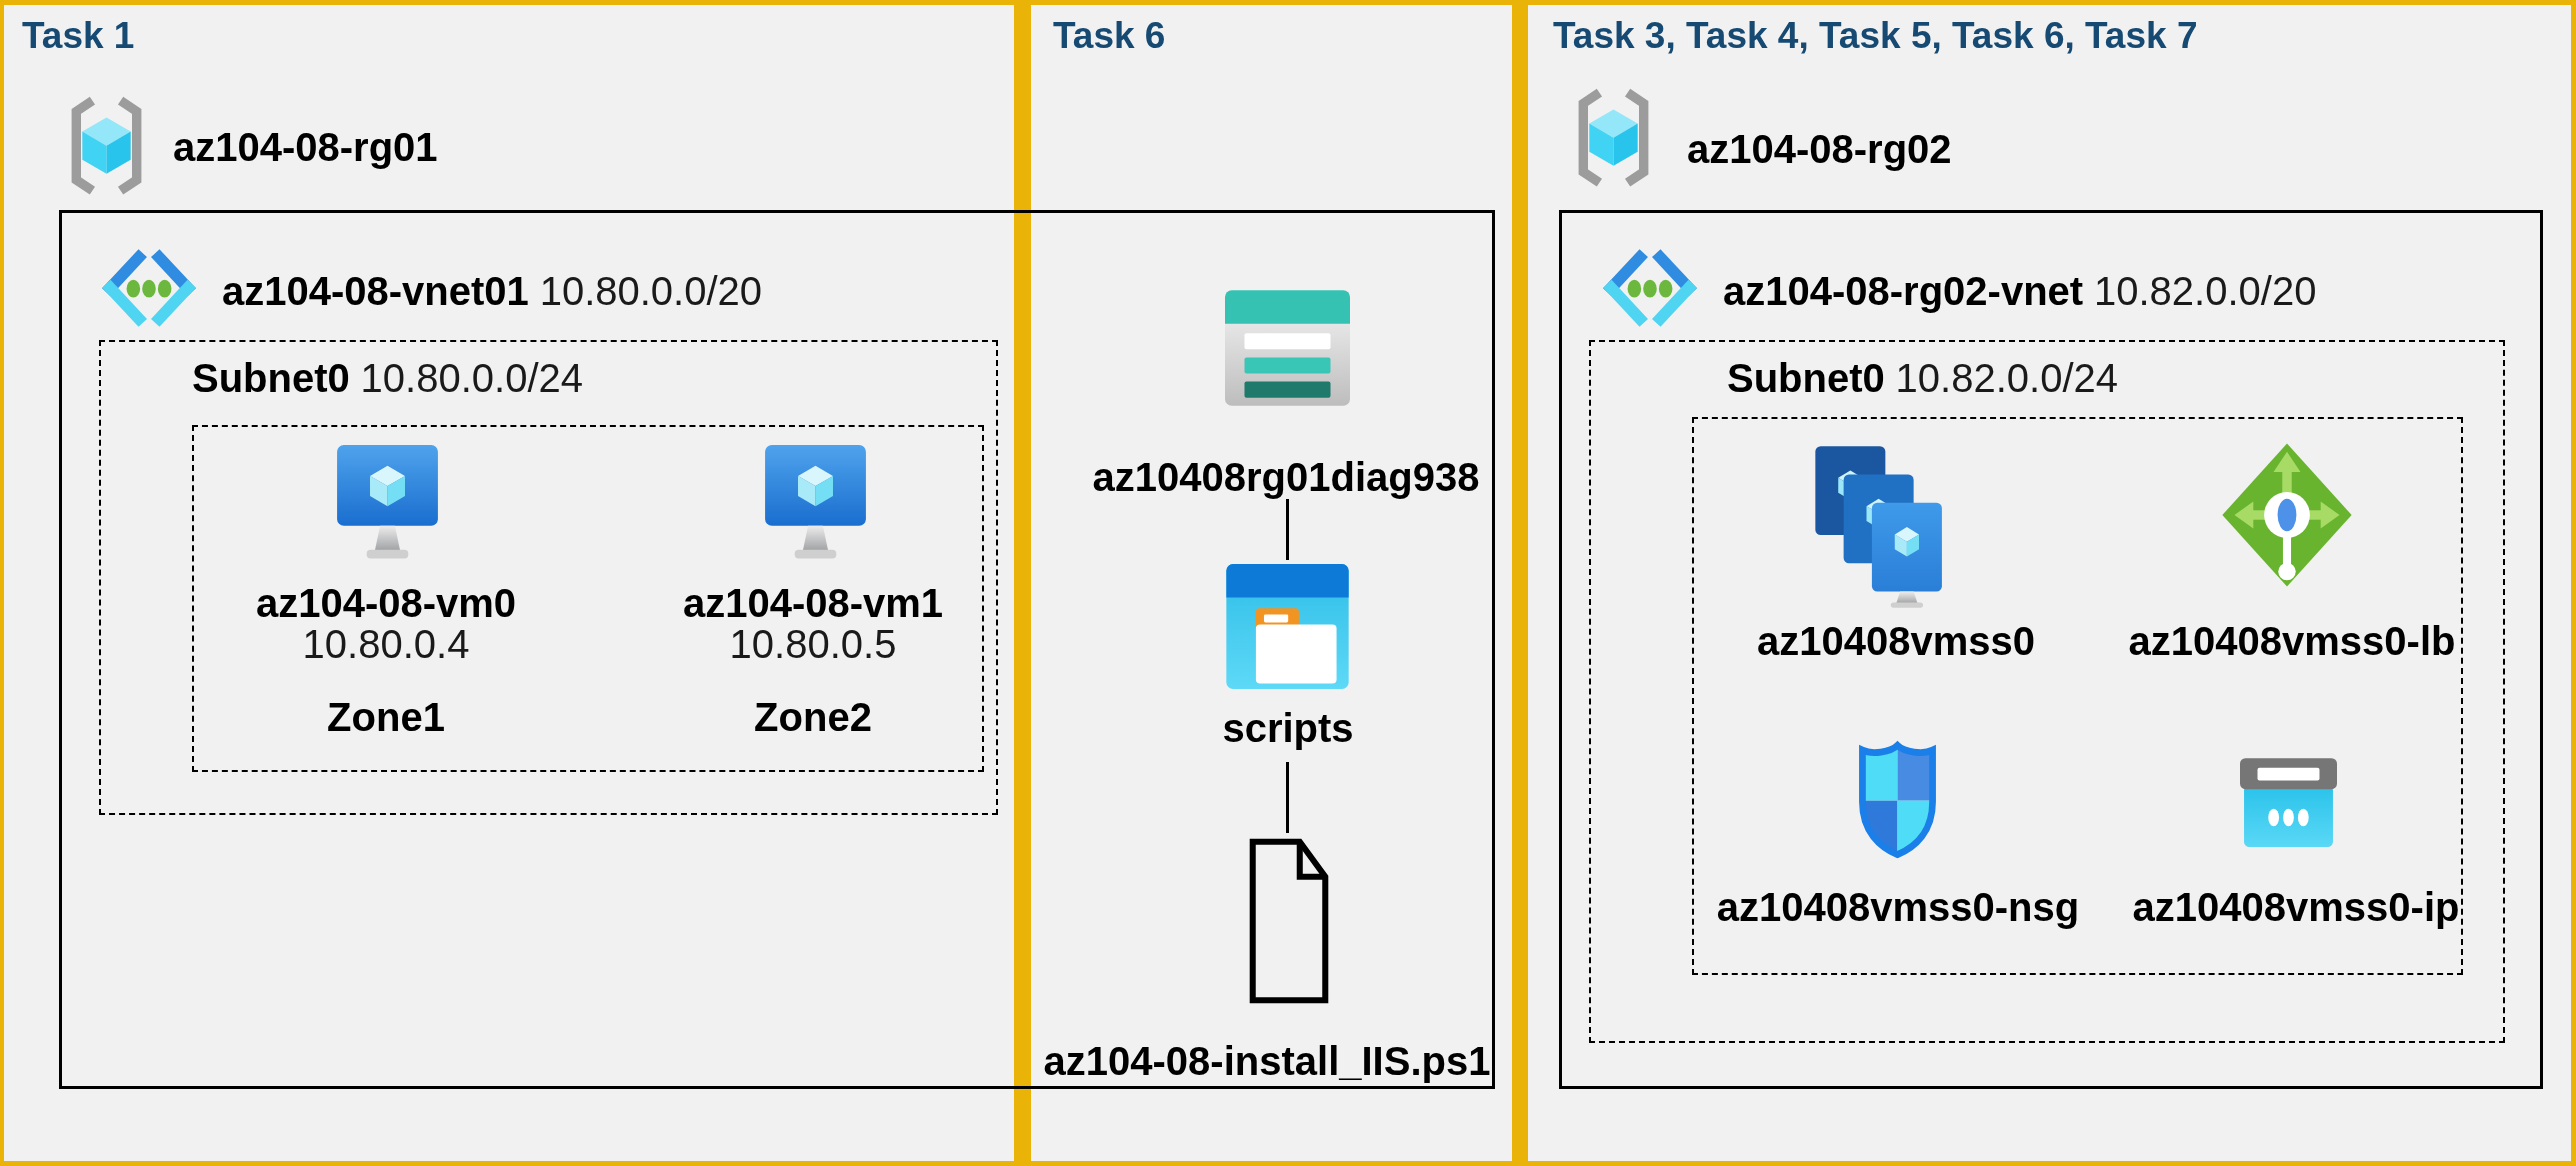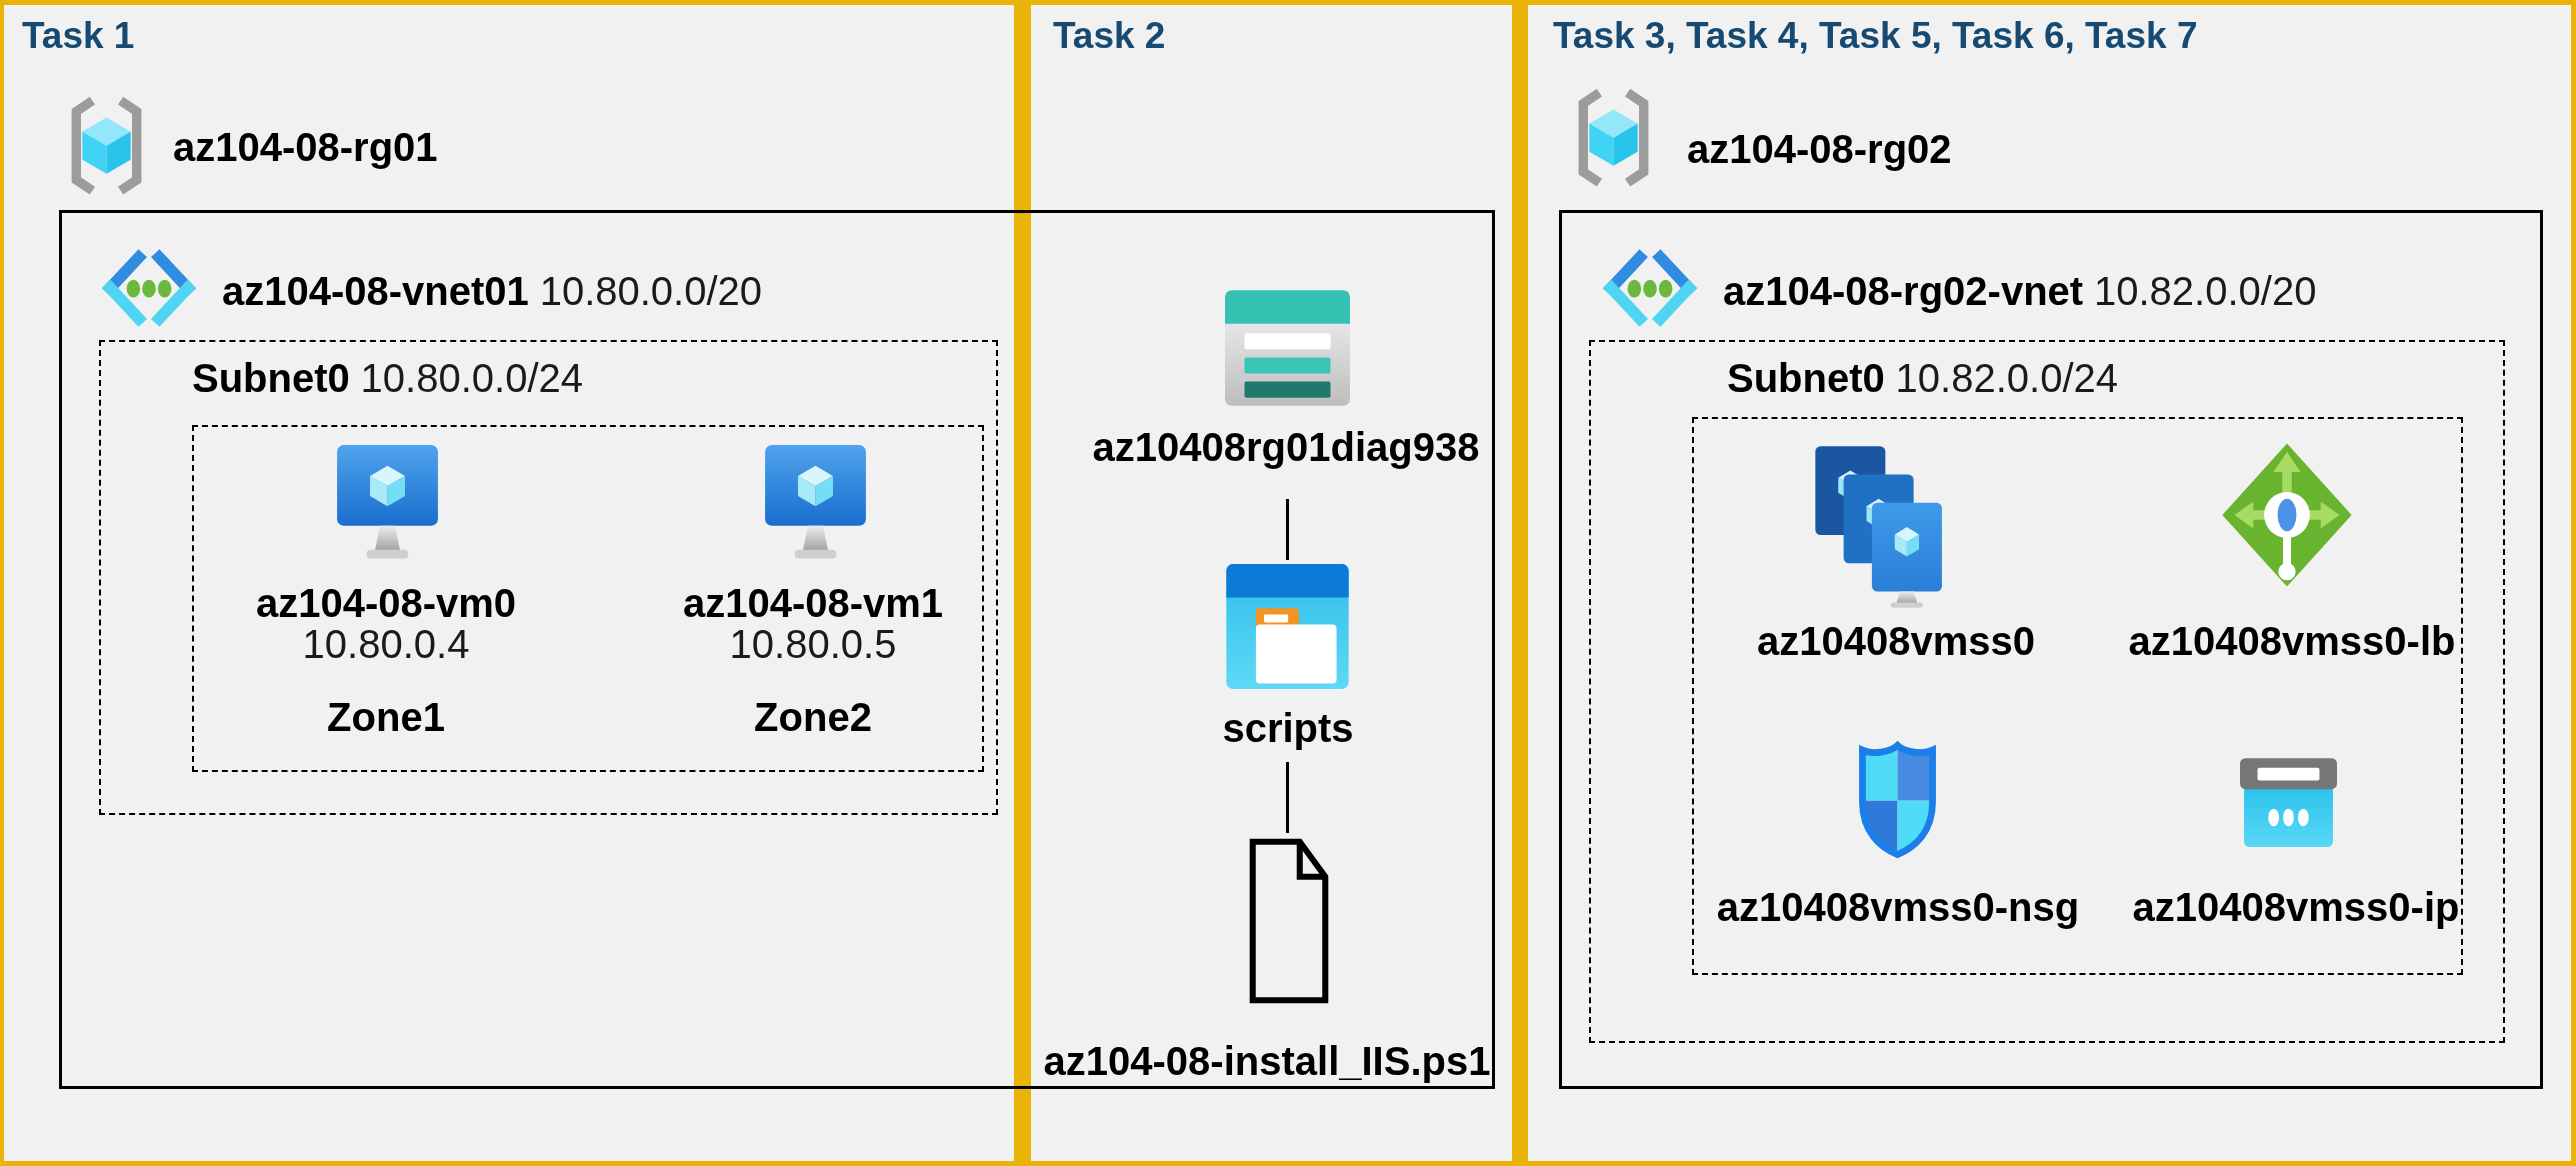--- a/index.html
+++ b/index.html
@@ -54,21 +54,21 @@
           <path d="M66,8 C56,18 28,22 14,15 L14,92 C14,136 40,159 66,170 C92,159 118,136 118,92 L118,15 C104,22 76,18 66,8 Z"></path>
         </clipPath>
     </defs>
   </svg>
 
   <div class="panel" style="left:4px;width:1010px;"></div>
   <div class="panel" style="left:1031px;width:481px;"></div>
   <div class="panel" style="left:1528px;width:1043px;"></div>
 
   <div class="title" style="left:22px;">Task 1</div>
-  <div class="title" style="left:1053px;">Task 2</div>
+  <div class="title" style="left:1053px;">Task 6</div>
   <div class="title" style="left:1553px;">Task 3, Task 4, Task 5, Task 6, Task 7</div>
 
   <span class="icon" style="left:64px;top:94px;width:85px;height:102px;">
     <svg viewBox="0 0 126 152">
       <path d="M42,10 L18,26 L18,128 L42,144" stroke="#9C9C9C" stroke-width="14" fill="none"></path>
       <path d="M84,10 L108,26 L108,128 L84,144" stroke="#9C9C9C" stroke-width="14" fill="none"></path>
       <polygon points="27,56 63,35 99,56 63,77" fill="#93E7F9"></polygon>
       <polygon points="27,56 63,77 63,119 27,98" fill="#41D3F3"></polygon>
       <polygon points="99,56 63,77 63,119 99,98" fill="#29C4EB"></polygon>
     </svg>
@@ -124,21 +124,21 @@
 
   <span class="icon" style="left:1225px;top:290px;width:125px;height:116px;">
     <svg viewBox="0 0 186 172">
       <rect x="0" y="0" width="186" height="172" rx="10" fill="url(#stoB)"></rect>
       <path d="M0,10 a10,10 0 0 1 10,-10 h166 a10,10 0 0 1 10,10 v40 h-186 z" fill="#35C2B2"></path>
       <rect x="29" y="64" width="128" height="24" rx="3" fill="#FFFFFF"></rect>
       <rect x="29" y="100" width="128" height="24" rx="3" fill="#3AC6B6"></rect>
       <rect x="29" y="136" width="128" height="24" rx="3" fill="#1F7A6C"></rect>
     </svg>
   </span>
-  <div class="lbl center" style="left:1286px;top:426px;">az10408rg01diag938</div>
+  <div class="lbl center" style="left:1286px;top:456px;">az10408rg01diag938</div>
 
   <div class="vline" style="left:1286px;top:499px;height:61px;"></div>
 
   <span class="icon" style="left:1226px;top:564px;width:123px;height:125px;">
     <svg viewBox="0 0 182 186">
       <rect x="0" y="0" width="182" height="186" rx="10" fill="url(#scrB)"></rect>
       <path d="M0,10 a10,10 0 0 1 10,-10 h162 a10,10 0 0 1 10,10 v40 h-182 z" fill="#0D7AD7"></path>
       <rect x="44" y="66" width="64" height="30" rx="5" fill="#F29422"></rect>
       <rect x="56" y="75" width="36" height="12" rx="2" fill="#FFFFFF"></rect>
       <rect x="44" y="90" width="120" height="88" rx="6" fill="#FFFFFF"></rect>

